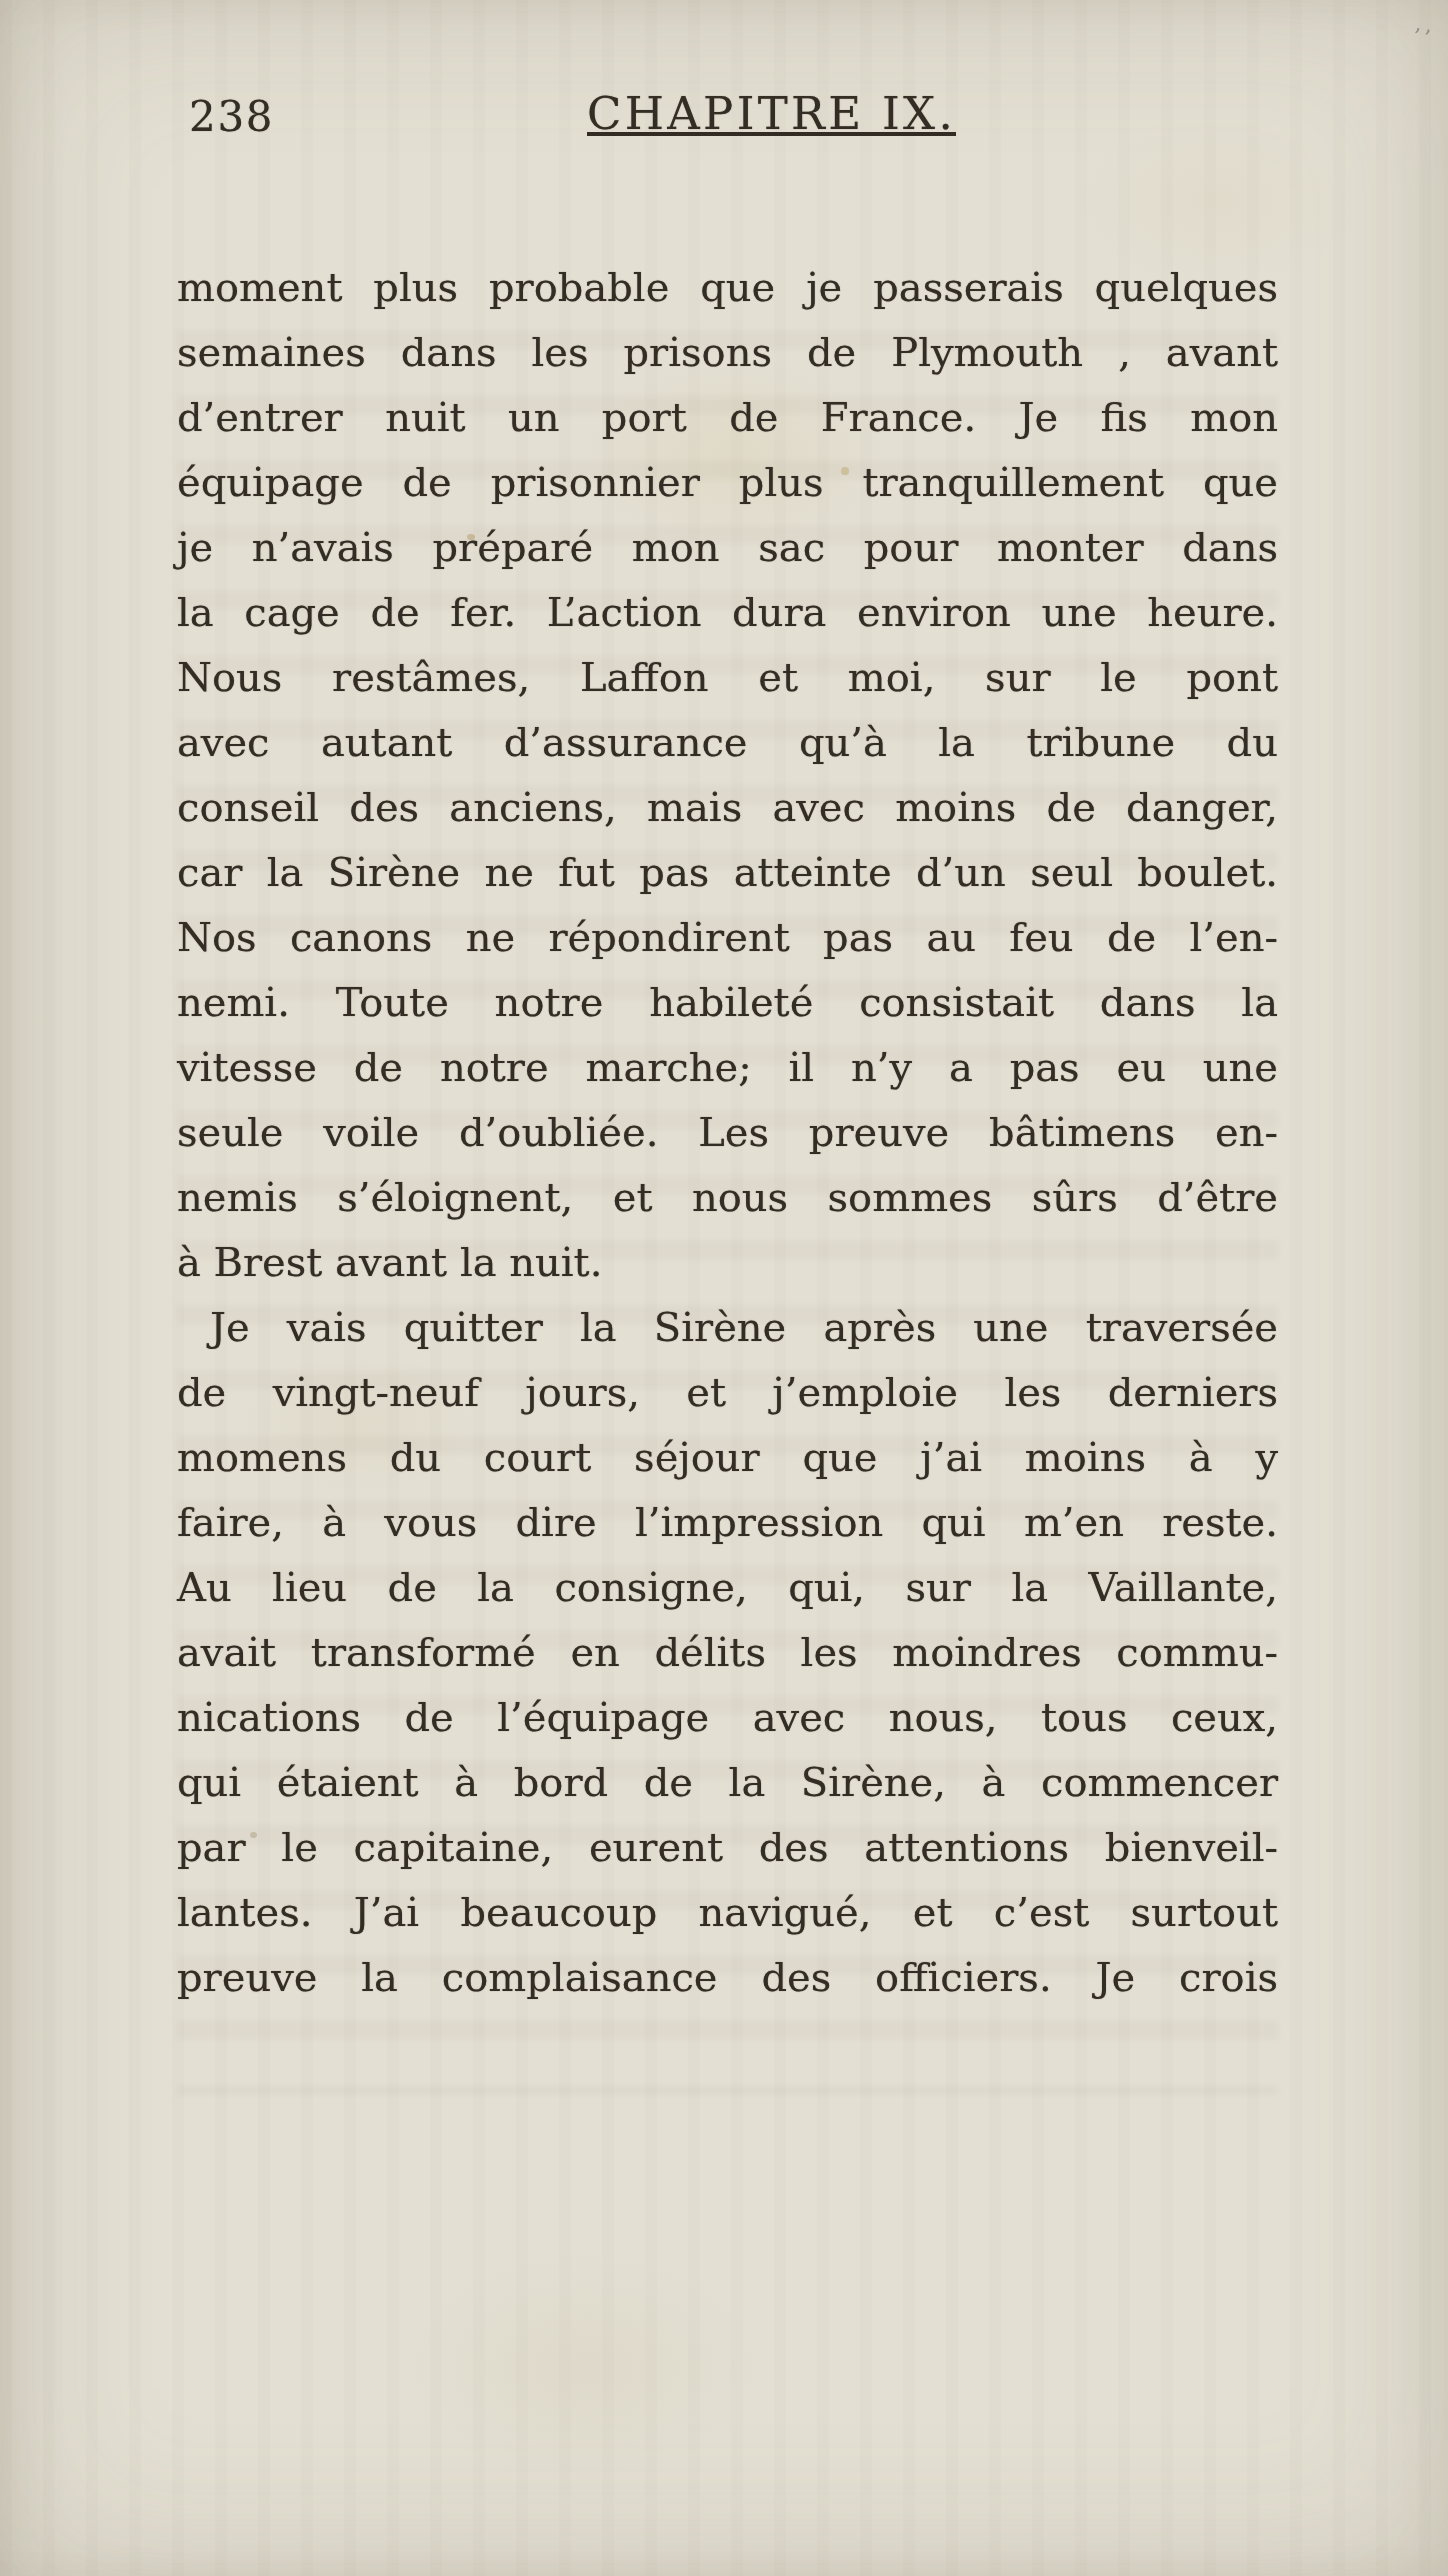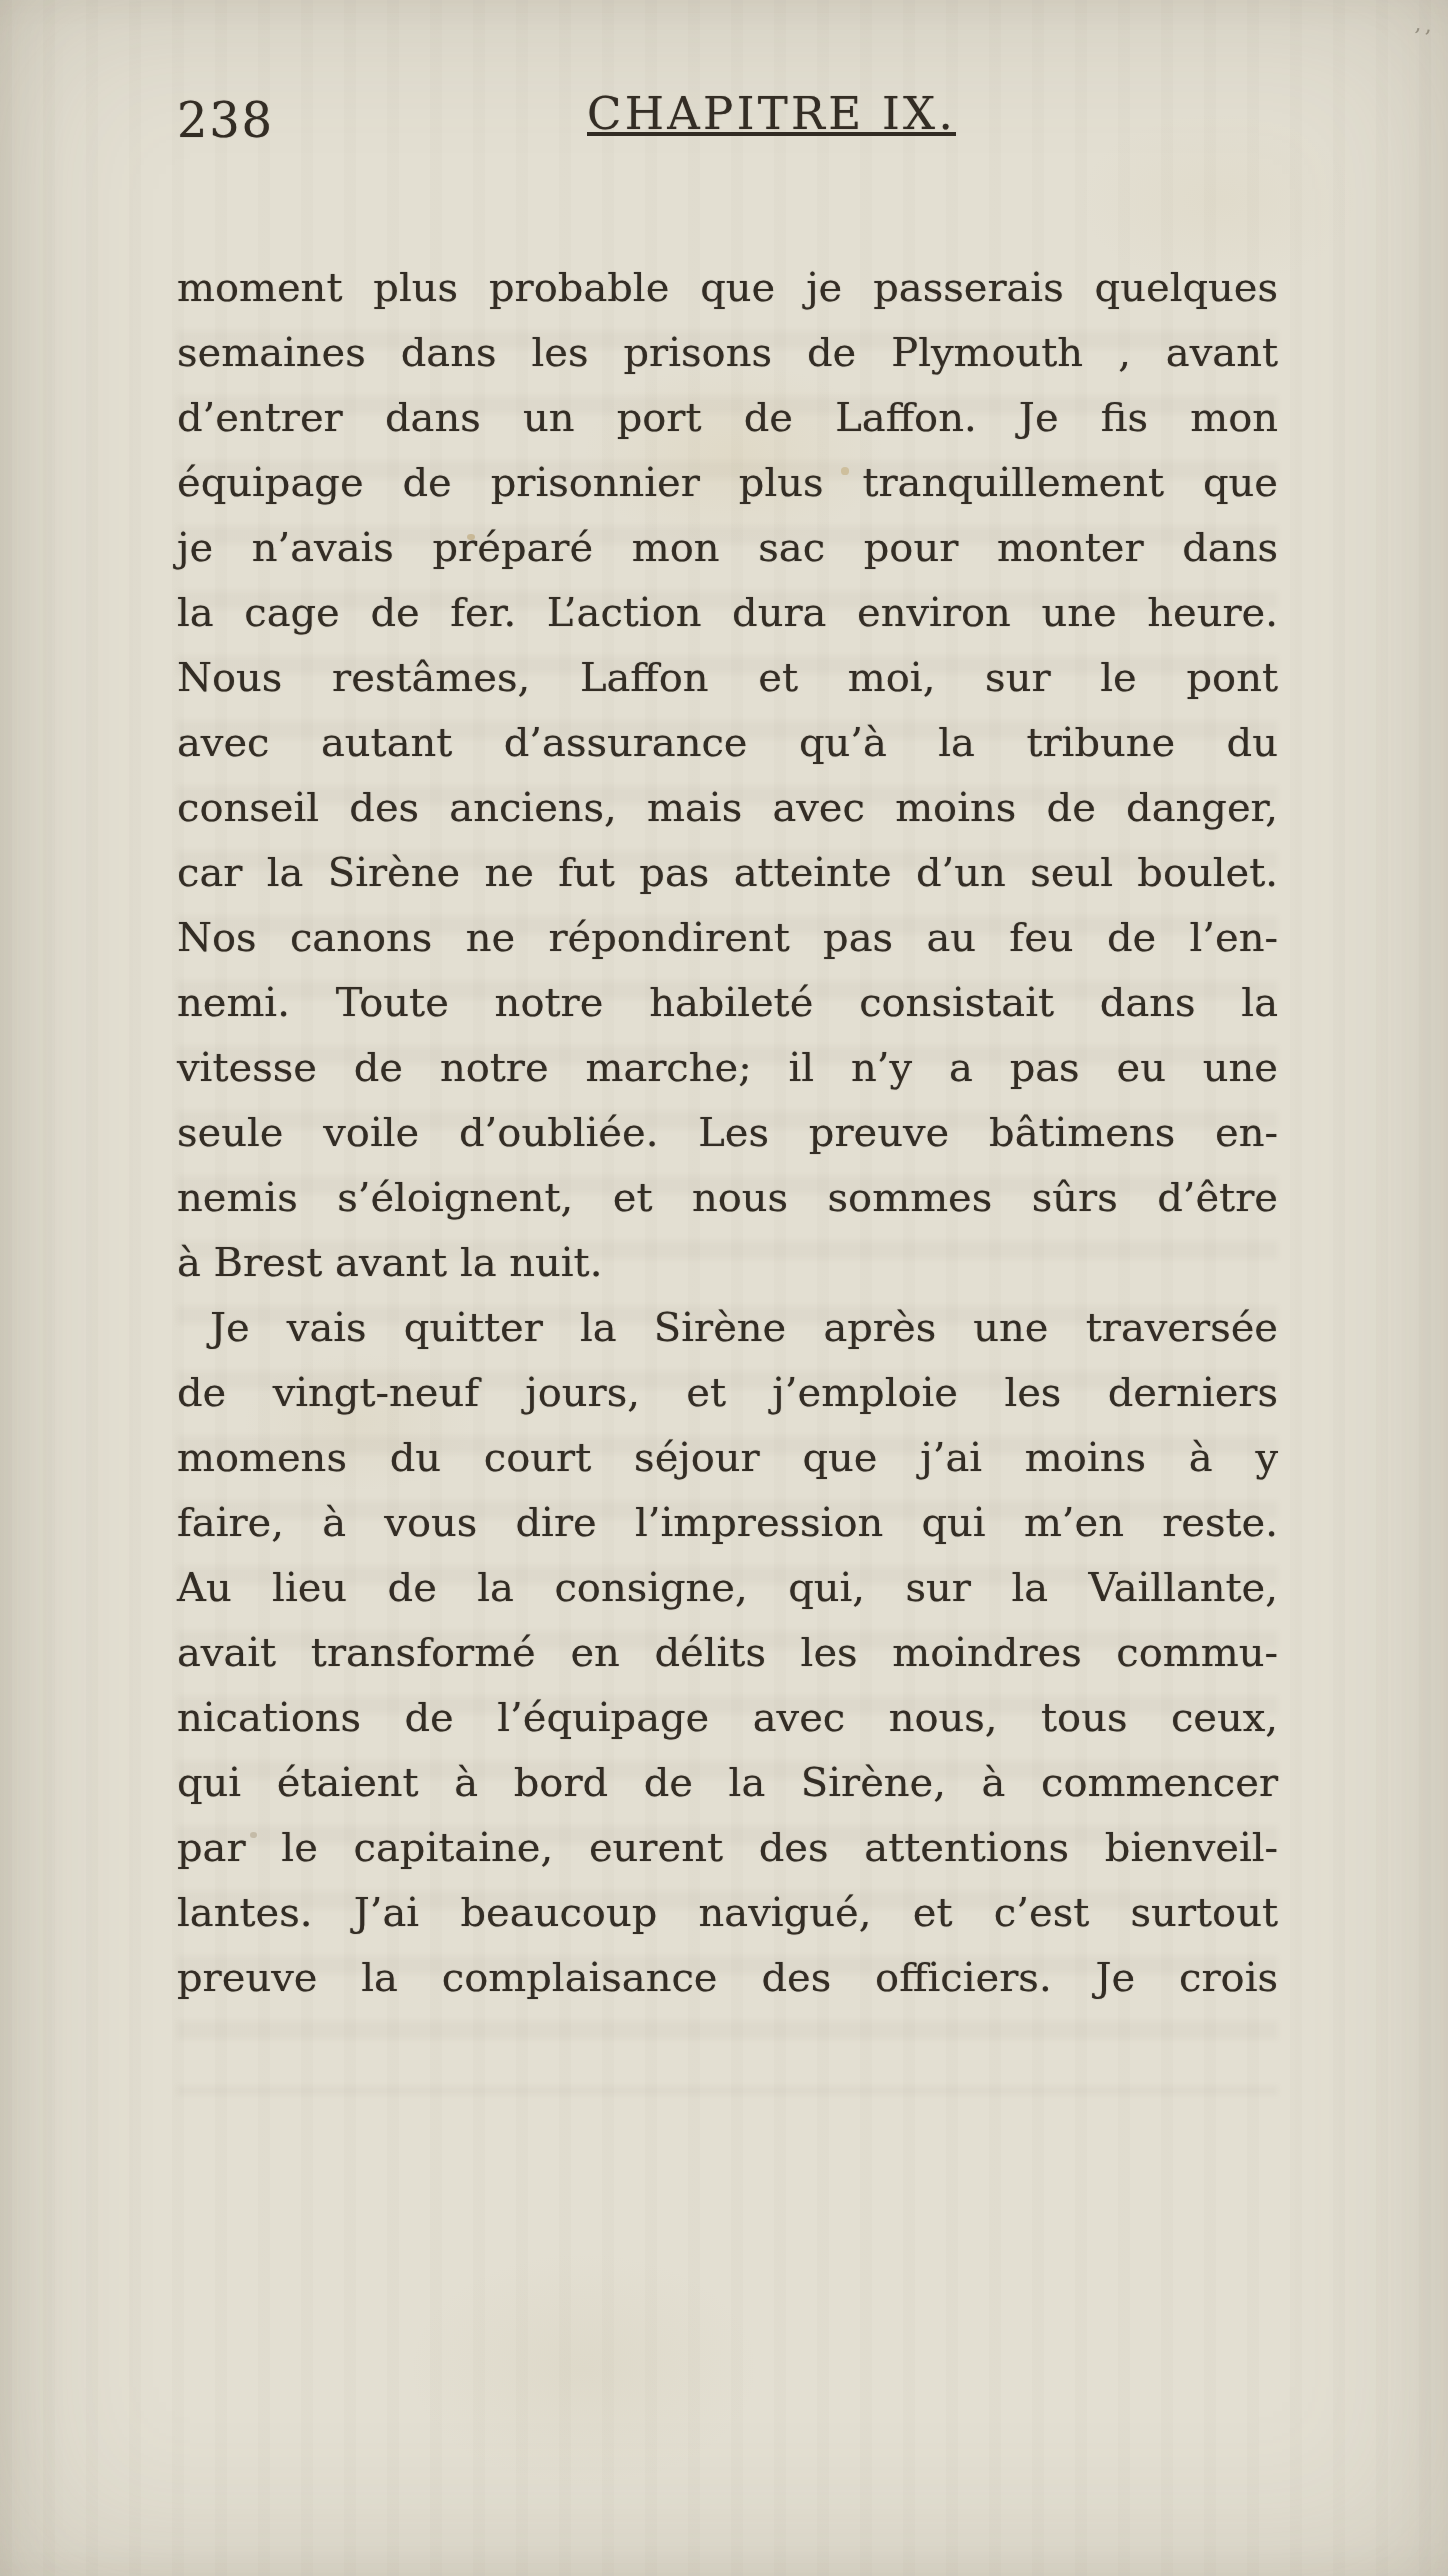--- a/index.html
+++ b/index.html
@@ -28,22 +28,22 @@
     box-shadow:
       inset 0 0 158px rgba(110, 100, 78, 0.20),
       inset 33px 0 75px -42px rgba(95, 85, 62, 0.18),
       inset -33px 0 75px -42px rgba(95, 85, 62, 0.12);
   }
   .header-row {
     position: absolute;
     top: 87px; left: 177px; width: 1101px; height: 58px;
   }
   .pagenum {
-    position: absolute; left: 0; top: 5px;
-    font-size: 48px; letter-spacing: 1.7px;
+    position: absolute; left: 12px; top: 5px;
+    font-size: 42px; letter-spacing: 1.7px;
     text-shadow: 0 0 1px rgba(52,44,33,0.55);
   }
   .chapter {
     position: absolute; left: 410px; top: 0;
     font-size: 45px; letter-spacing: 3.3px;
     text-shadow: 0 0 1px rgba(52,44,33,0.55);
     text-decoration: underline;
   }
   .textblock {
     position: absolute;
@@ -103,21 +103,21 @@
   <span class="speck s3"></span>
 
   <div class="header-row">
     <span class="pagenum">238</span>
     <span class="chapter">CHAPITRE IX.</span>
   </div>
 
   <div class="textblock">
       <div class="line"><span>moment plus probable que je passerais quelques</span></div>
       <div class="line"><span>semaines dans les prisons de Plymouth , avant</span></div>
-      <div class="line"><span>d’entrer dans un port de Laffon. Je fis mon</span></div>
+      <div class="line"><span>d’entrer nuit un port de France. Je fis mon</span></div>
       <div class="line"><span>équipage de prisonnier plus tranquillement que</span></div>
       <div class="line"><span>je n’avais préparé mon sac pour monter dans</span></div>
       <div class="line"><span>la cage de fer. L’action dura environ une heure.</span></div>
       <div class="line"><span>Nous restâmes, Laffon et moi, sur le pont</span></div>
       <div class="line"><span>avec autant d’assurance qu’à la tribune du</span></div>
       <div class="line"><span>conseil des anciens, mais avec moins de danger,</span></div>
       <div class="line"><span>car </span><span class="it">la Sirène</span><span> ne fut pas atteinte d’un seul boulet.</span></div>
       <div class="line"><span>Nos canons ne répondirent pas au feu de l’en-</span></div>
       <div class="line"><span>nemi. Toute notre habileté consistait dans la</span></div>
       <div class="line"><span>vitesse de notre marche; il n’y a pas eu une</span></div>

